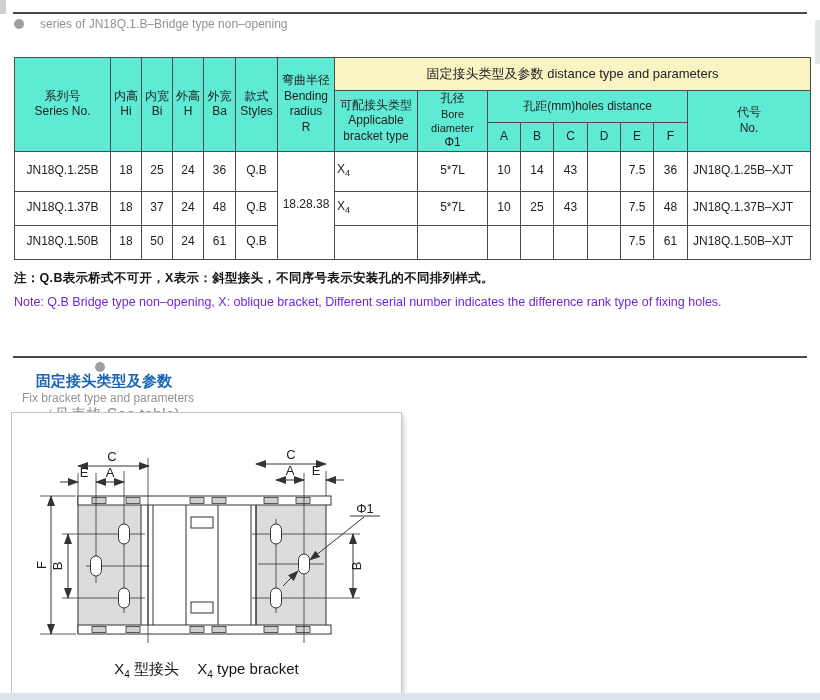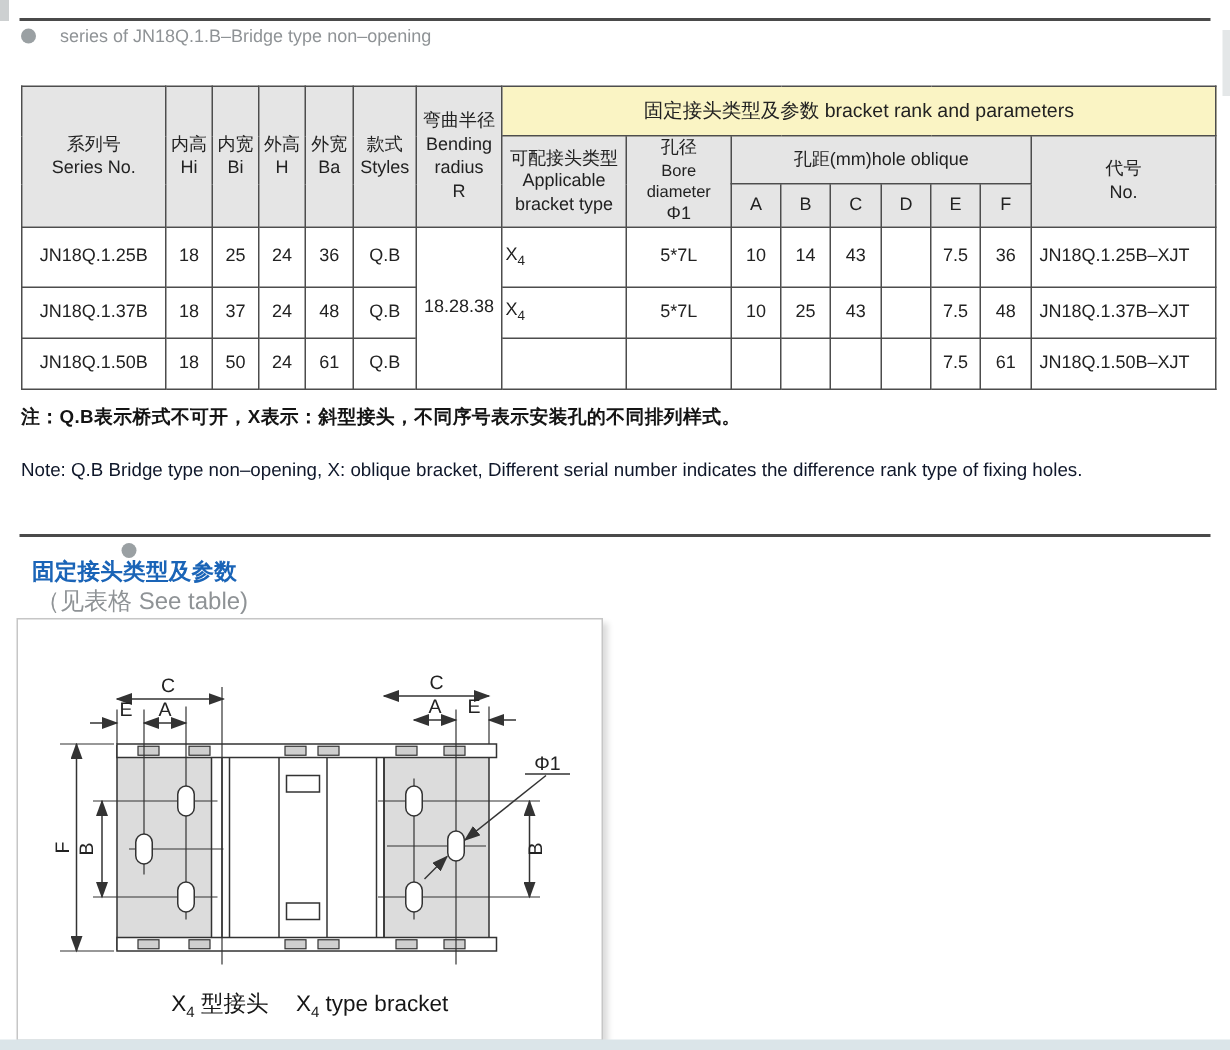--- a/index.html
+++ b/index.html
@@ -19,35 +19,35 @@
   .sec-title{position:absolute;left:14px;display:flex;align-items:center;white-space:nowrap;}
   #title1{top:17px;}
   #title2{top:362px;flex-direction:column;}
   .bullet{width:10px;height:10px;border-radius:50%;background:#9aa0a3;margin-right:8px;flex:0 0 auto;}
   .t-zh{color:#1a64b7;font-weight:bold;font-size:15px;letter-spacing:.2px;}
   .t-en{color:#8f9396;font-size:12px;margin-left:8px;}
   .t-note{color:#8f9396;font-size:16px;margin-left:10px;}
 
   table#spec{position:absolute;left:14px;top:57px;width:796px;border-collapse:collapse;table-layout:fixed;}
   #spec td{border:1px solid #4d4d4d;font-size:12px;color:#222;text-align:center;vertical-align:middle;padding:0;line-height:1.3;}
-  #spec td.hd{background:#e5e5e5;}
+  #spec td.hd{background:#5eead4;}
   #spec td.grp{font-size:13px;background:#faf4c4;}
   #spec tr.hr1{height:33px;}
   #spec tr.hr2{height:32px;}
   #spec tr.hr3{height:28px;}
   #spec tr.dr1{height:40px;}
   #spec tr.dr2{height:34px;}
   #spec tr.dr3{height:34px;}
   #spec td.code-cell{text-align:left;padding-left:5px;}
   #spec td.bracket-cell{text-align:left;padding-left:2px;}
   #spec sub{font-size:9px;}
 
   .notes{position:absolute;left:14px;top:270px;width:792px;}
   .note-zh{font-size:12.5px;color:#141414;font-weight:bold;letter-spacing:.3px;}
-  .note-en{font-size:12.5px;color:#0f172a;margin-top:19px;}
+  .note-en{font-size:12.5px;color:#6d28d9;margin-top:8px;}
 
   .diagram-box{
     position:absolute;left:11px;top:412px;width:389px;height:280px;
     background:#fff;border:1px solid #c6c6c6;box-shadow:3px 3px 4px rgba(0,0,0,.14);
   }
   .diagram-box svg{display:block;}
   .caption{position:absolute;left:0;top:247px;width:100%;text-align:center;font-size:15px;color:#161616;}
   .caption sub{font-size:10px;}
   .caption .sp{display:inline-block;width:10px;}
   svg text{font-family:"Liberation Sans","DejaVu Sans",sans-serif;font-size:13px;fill:#222;}
@@ -108,34 +108,34 @@
     <td class="hd" rowspan="3">
       <div>款式</div>
       <div>Styles</div>
     </td>
     <td class="hd" rowspan="3">
       <div>弯曲半径</div>
       <div>Bending</div>
       <div>radius</div>
       <div>R</div>
     </td>
-    <td class="grp" colspan="9">固定接头类型及参数 bracket rank and parameters</td>
+    <td class="grp" colspan="9">固定接头类型及参数 distance type and parameters</td>
   </tr>
   <tr class="hr2">
     <td class="hd" rowspan="2">
       <div>可配接头类型</div>
       <div>Applicable</div>
       <div>bracket type</div>
     </td>
     <td class="hd" rowspan="2">
       <div>孔径</div>
       <div style="font-size:11px">Bore diameter</div>
       <div>Φ1</div>
     </td>
-    <td class="hd" colspan="6">孔距(mm)hole oblique</td>
+    <td class="hd" colspan="6">孔距(mm)holes distance</td>
     <td class="hd" rowspan="2">
       <div>代号</div>
       <div>No.</div>
     </td>
   </tr>
   <tr class="hr3">
     <td class="hd">A</td>
     <td class="hd">B</td>
     <td class="hd">C</td>
     <td class="hd">D</td>
@@ -200,20 +200,21 @@
 
 <div class="notes">
   <div class="note-zh">注：Q.B表示桥式不可开，X表示：斜型接头，不同序号表示安装孔的不同排列样式。</div>
   <div class="note-en">Note: Q.B Bridge type non–opening, X: oblique bracket, Different serial number indicates the difference rank type of fixing holes.</div>
 </div>
 
 <div id="rule2" class="rule"></div>
 <div id="title2" class="sec-title">
   <span class="bullet"></span>
   <span class="t-zh">固定接头类型及参数</span>
+  <span class="t-en">Fix bracket type and parameters</span>
   <span class="t-note">（见表格 See table)</span>
 </div>
 
 <div class="diagram-box">
   <svg width="389" height="245" viewBox="0 0 389 245">
     <defs>
       <marker id="ae" markerWidth="11" markerHeight="8" refX="10" refY="4" orient="auto" markerUnits="userSpaceOnUse">
         <path d="M0,0 L11,4 L0,8 z" fill="#333"></path>
       </marker>
       <marker id="as" markerWidth="11" markerHeight="8" refX="1" refY="4" orient="auto" markerUnits="userSpaceOnUse">

